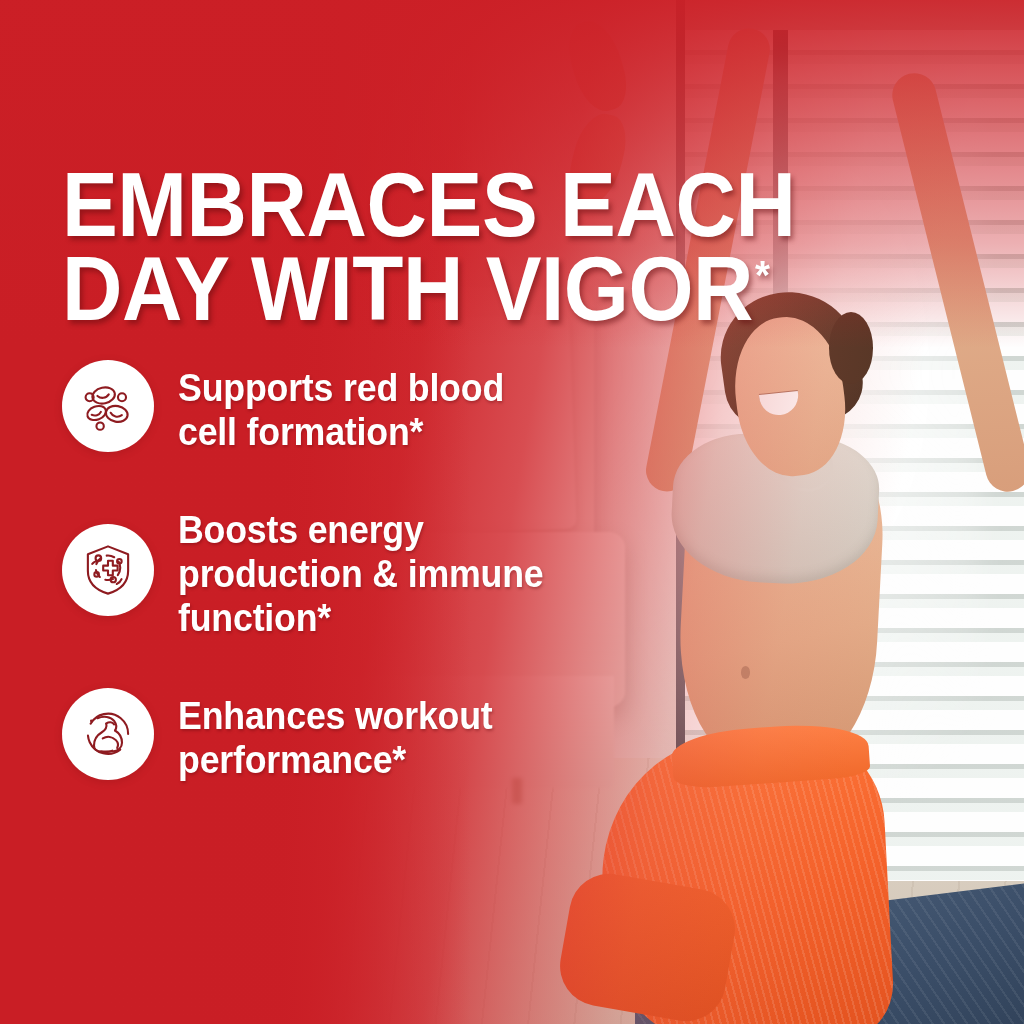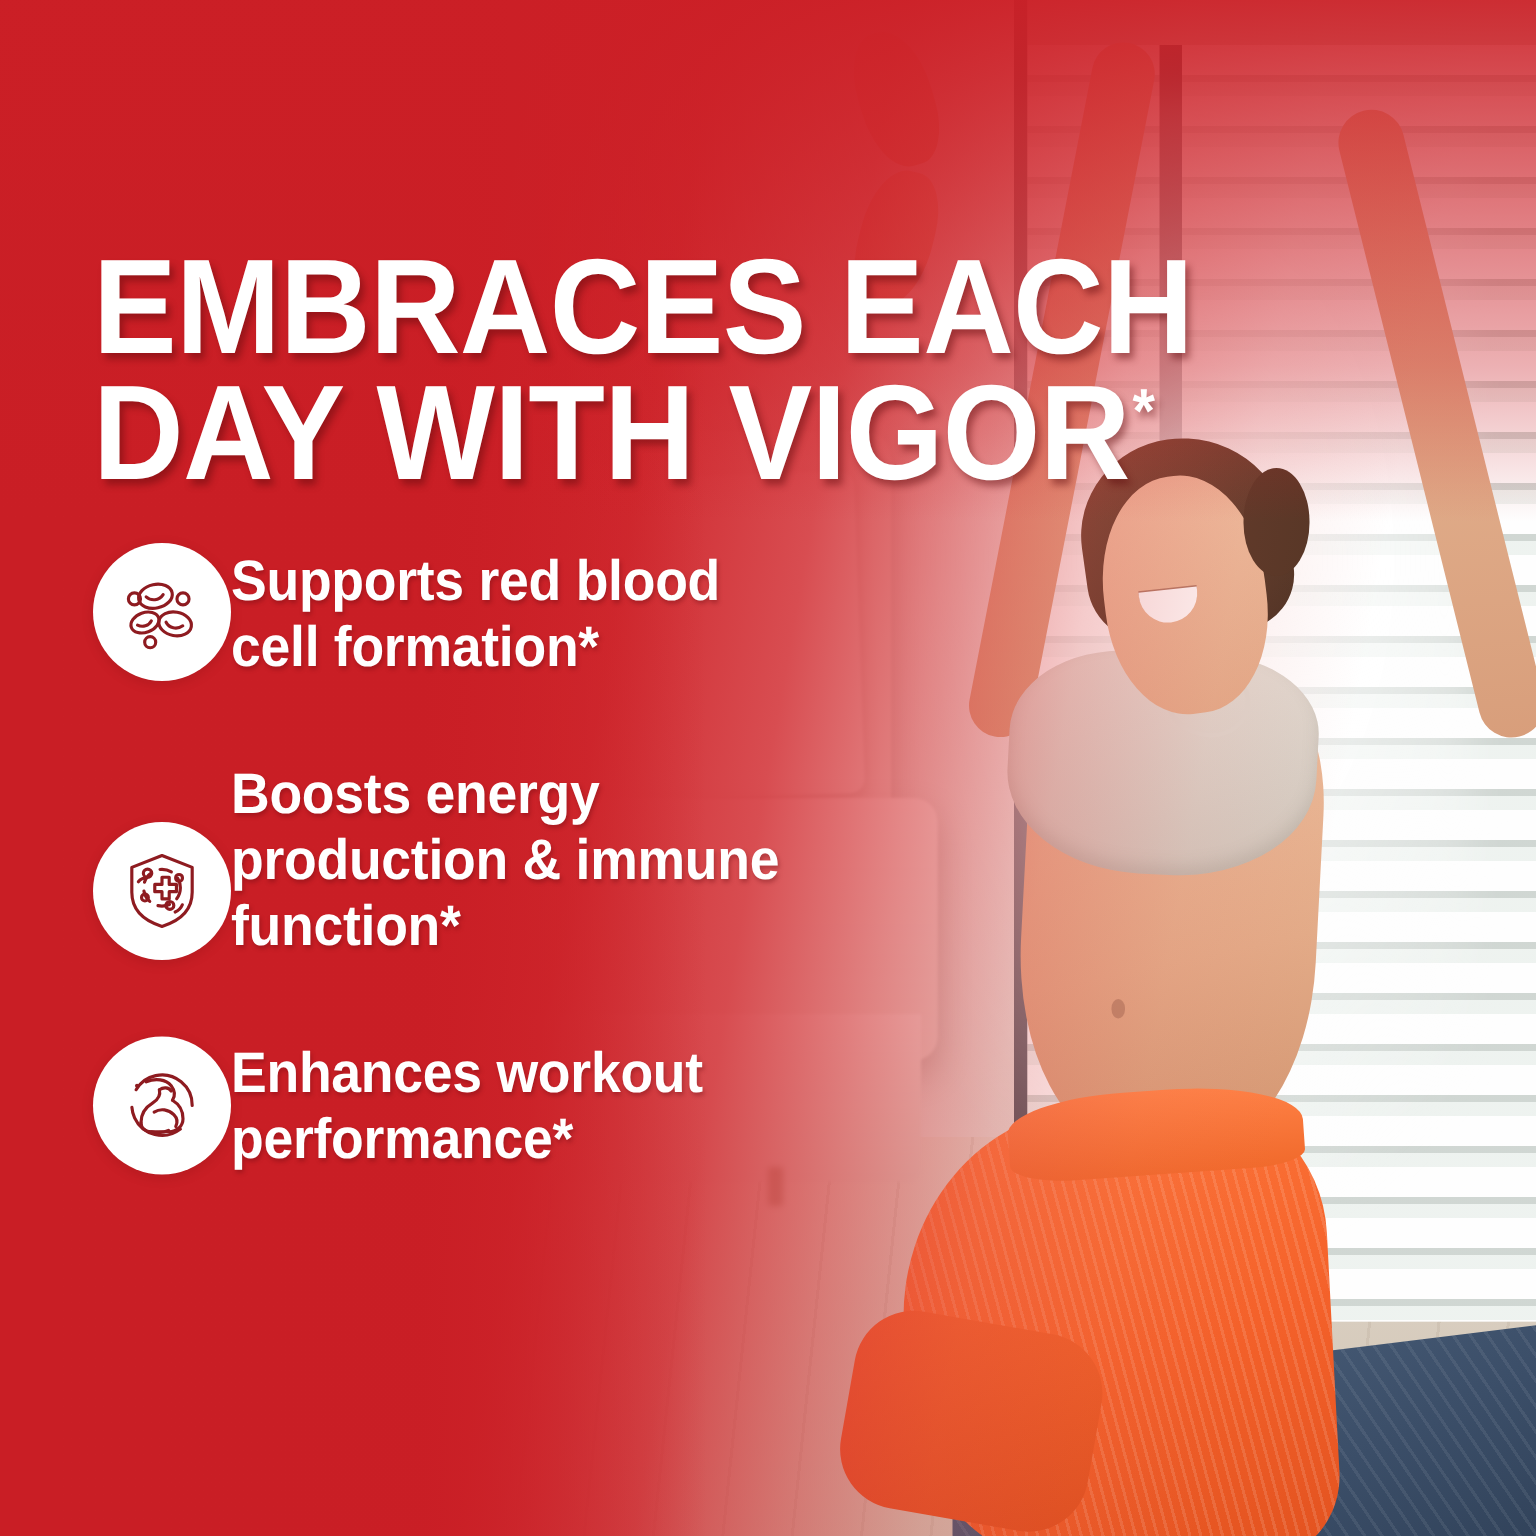--- a/index.html
+++ b/index.html
@@ -148,21 +148,21 @@
     font-family:"Liberation Sans","DejaVu Sans",sans-serif;
     font-size:90px;line-height:.93;letter-spacing:-0.5px;
     text-transform:uppercase;
     transform:scaleX(.93);transform-origin:left top;
     text-shadow:3px 4px 5px rgba(90,8,12,.45);
   }
   .headline .ln{display:block;white-space:nowrap;}
   .headline sup{font-size:.46em;vertical-align:super;line-height:0;margin-left:2px;}
 
   .benefits{position:absolute;left:62px;top:358px;width:620px;}
-  .benefit{display:flex;align-items:flex-end;margin-bottom:46px;}
+  .benefit{display:flex;align-items:center;gap:24px;margin-bottom:46px;}
   .benefit:last-child{margin-bottom:0;}
 
   .b-icon{flex:0 0 auto;width:92px;height:92px;border-radius:50%;
     background:#fff;display:flex;align-items:center;justify-content:center;
     box-shadow:0 2px 8px rgba(90,10,12,.18);}
   .b-icon svg{width:56px;height:56px;display:block;}
 
   .b-text{color:#fff;font-weight:700;font-size:38px;line-height:1.16;
     padding-top:8px;letter-spacing:-.2px;
     font-family:"Liberation Sans","DejaVu Sans",sans-serif;

